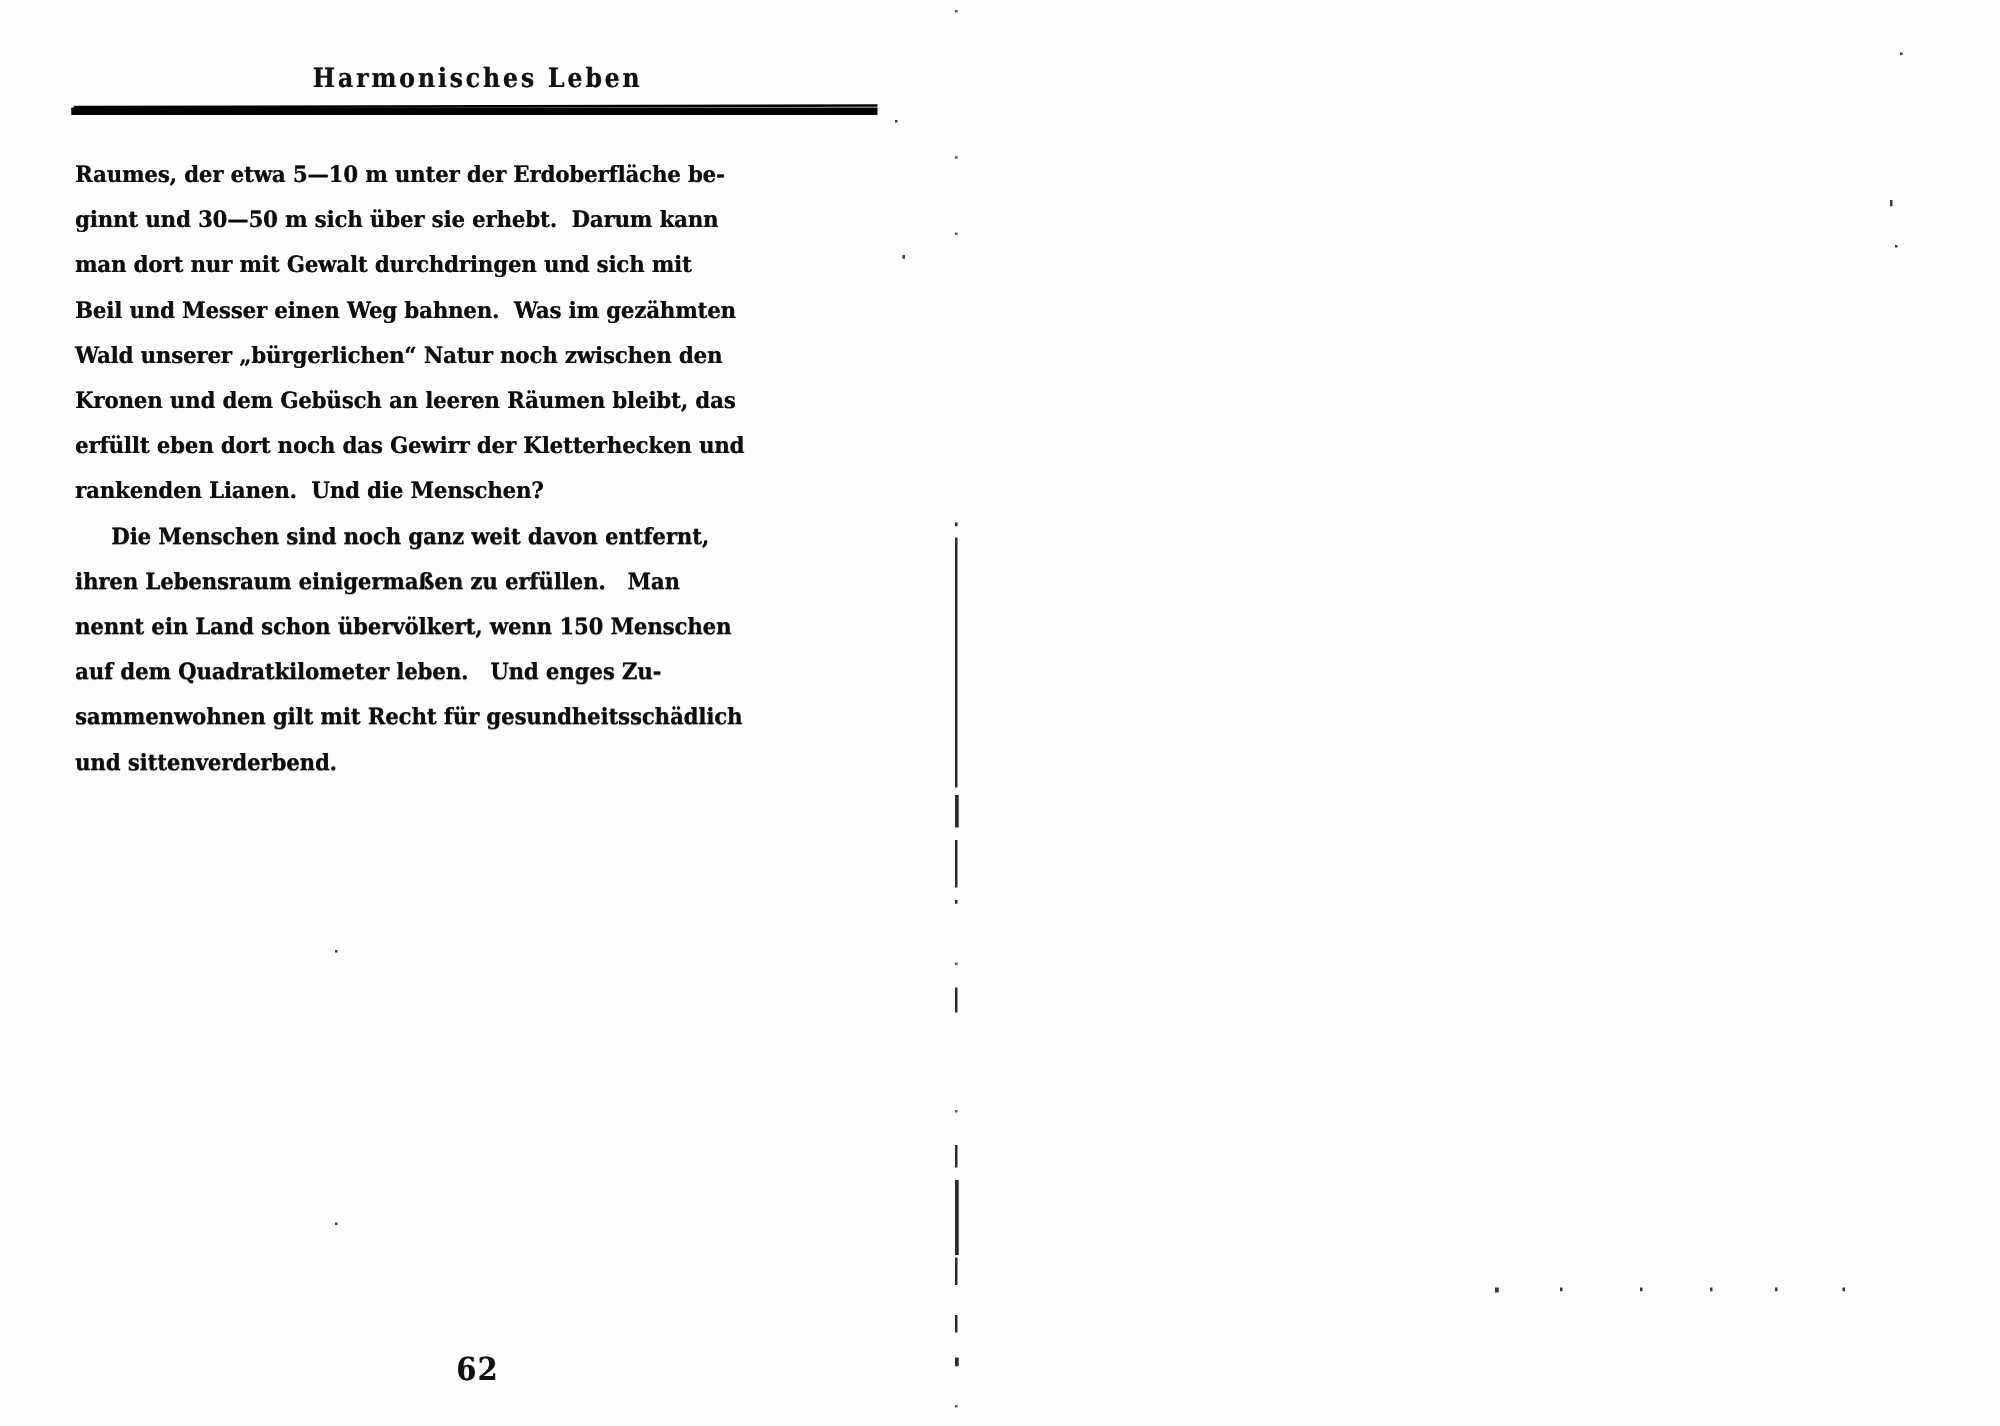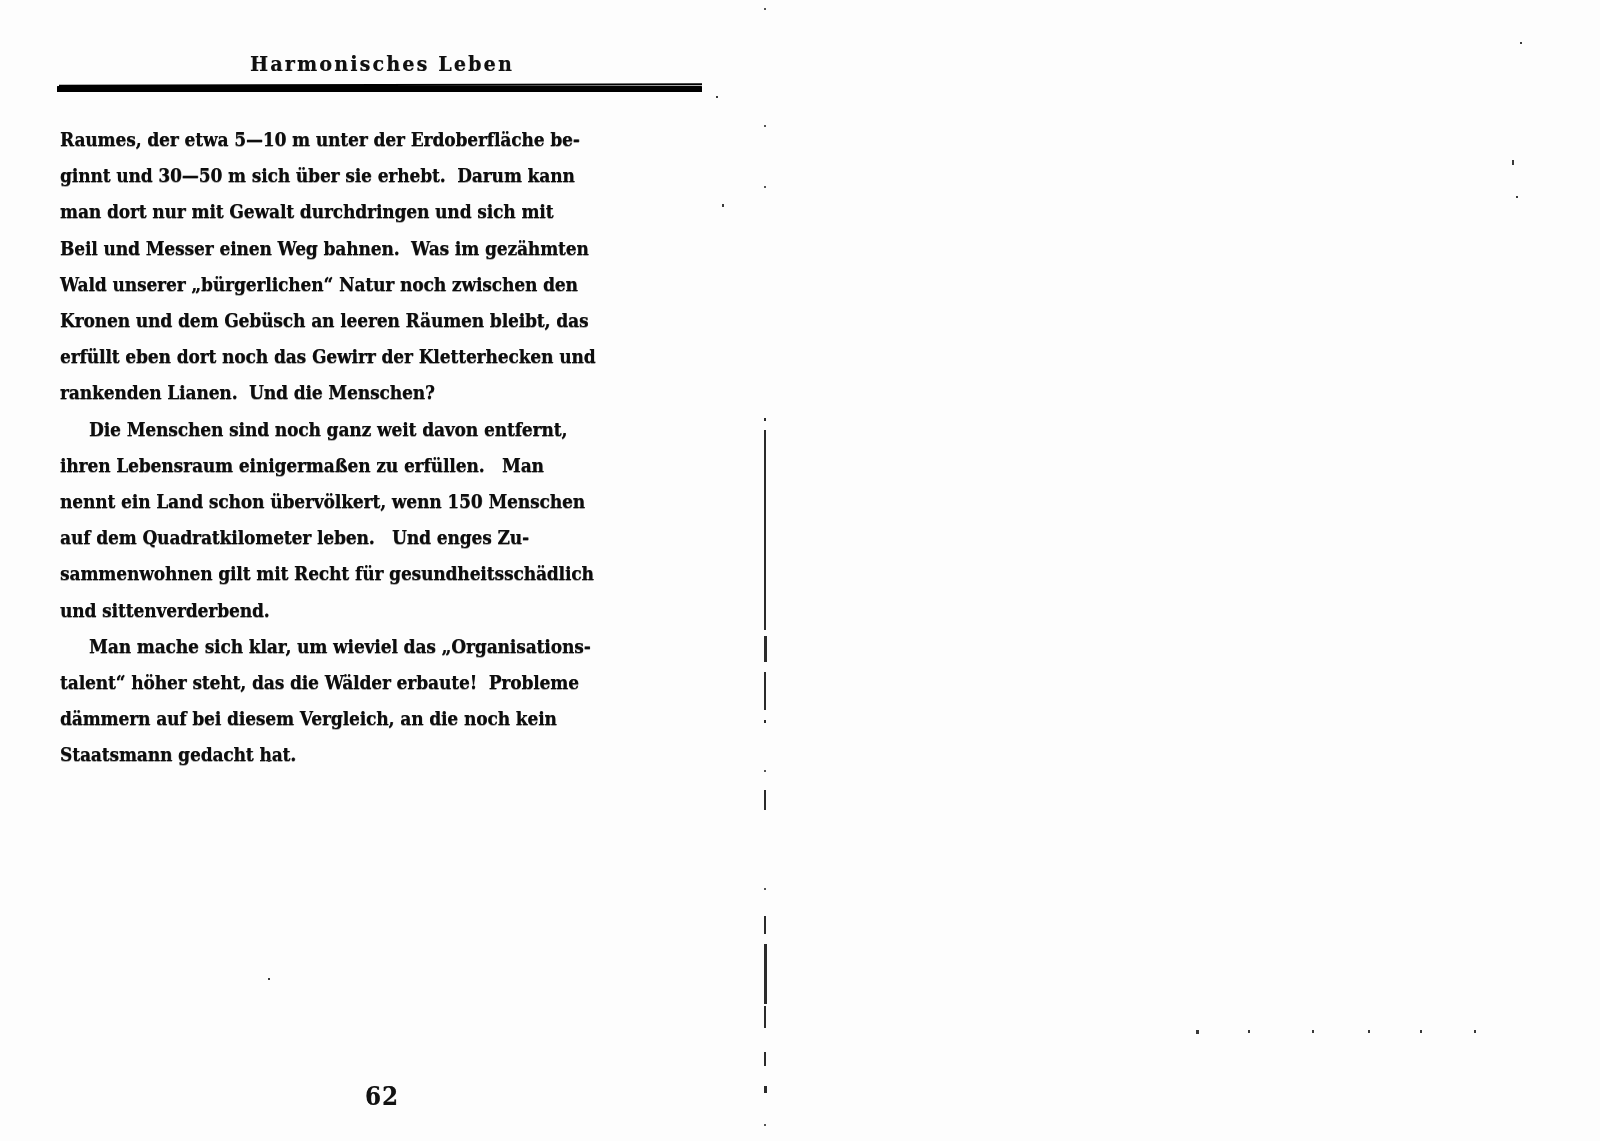--- a/index.html
+++ b/index.html
@@ -167,26 +167,20 @@
 
       <div>
         <span class="line fr">     Die Menschen sind noch ganz weit davon entfernt,</span>
         <span class="line fr">ihren Lebensraum einigermaßen zu erfüllen.   Man</span>
         <span class="line fr">nennt ein Land schon übervölkert, wenn 150 Menschen</span>
         <span class="line fr">auf dem Quadratkilometer leben.   Und enges Zu-</span>
         <span class="line fr">sammenwohnen gilt mit Recht für gesundheitsschädlich</span>
         <span class="line fr">und sittenverderbend.</span>
       </div>
 
-      <div>
-        <span class="line fr">     Man mache sich klar, um wieviel das „Organisations-</span>
-        <span class="line fr">talent“ höher steht, das die Wälder erbaute!  Probleme</span>
-        <span class="line fr">dämmern auf bei diesem Vergleich, an die noch kein</span>
-        <span class="line fr">Staatsmann gedacht hat.</span>
-      </div>
     </div>
 
     <div class="folio" id="folio-left">62</div>
   </div>
 
   <div id="gutter">
     <div class="gutter-dot" style="top:8px;"></div>
     <div class="gutter-dot" style="top:125px;"></div>
     <div class="gutter-dot" style="top:186px;"></div>
     <div class="gutter-seg" style="top:418px;  height:3px;"></div>

